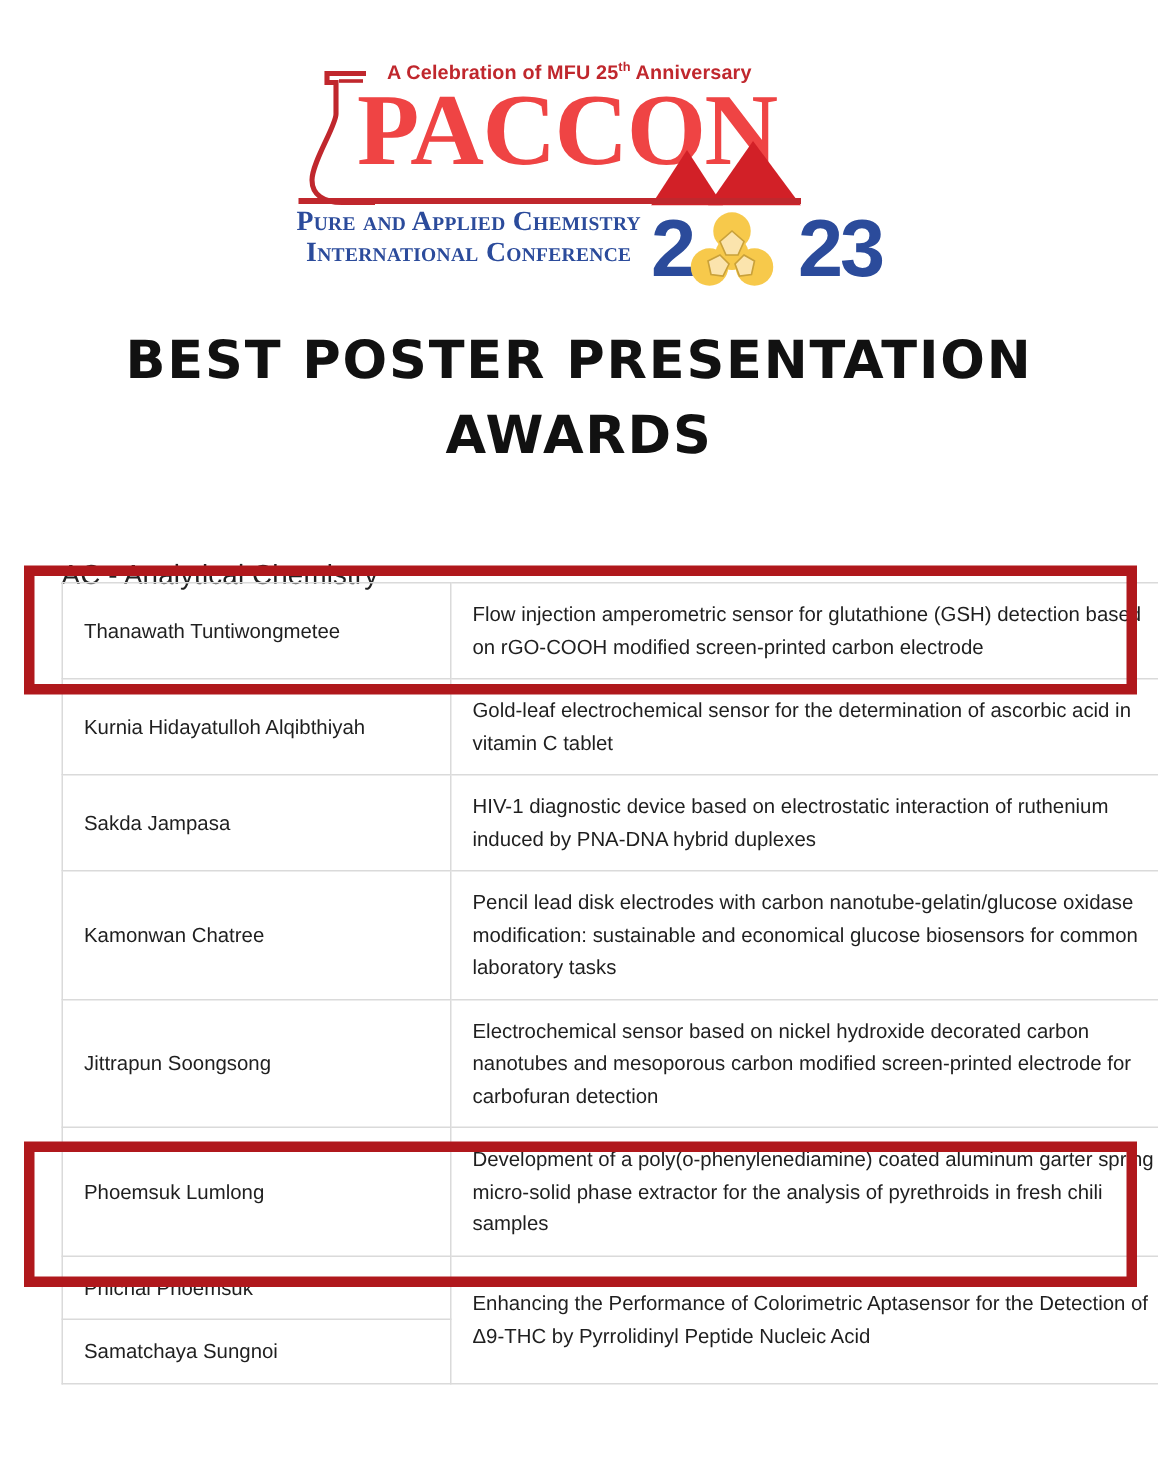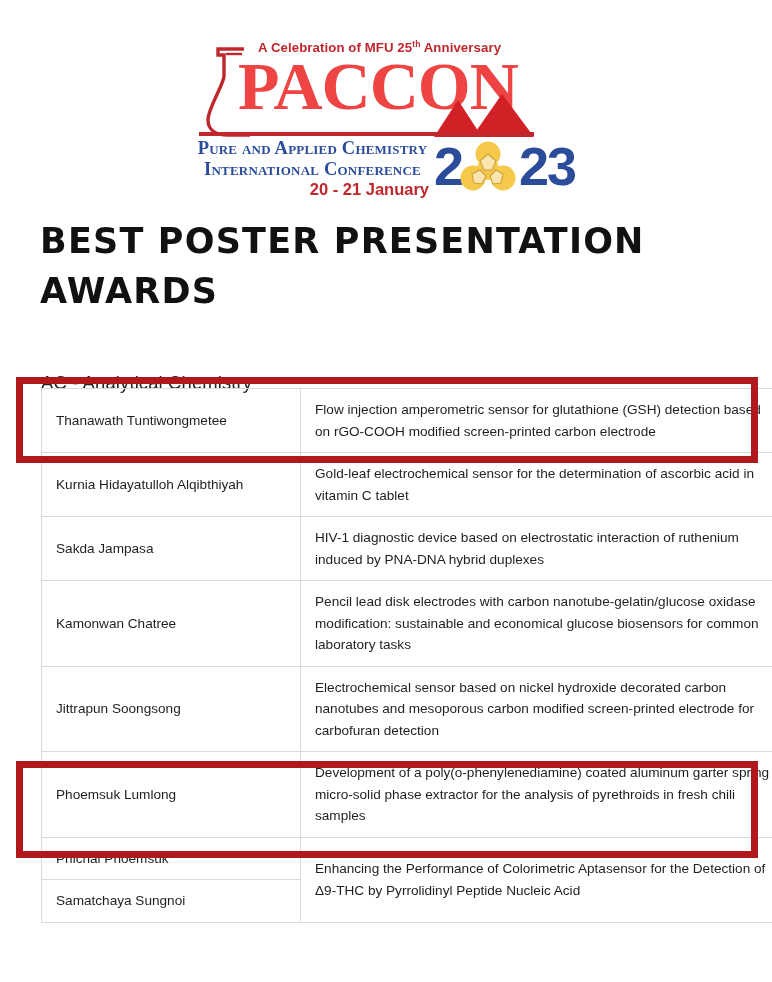--- a/index.html
+++ b/index.html
@@ -117,21 +117,21 @@
     position: absolute;
     left: 26px; top: 2px;
     width: 56px; height: 56px;
   }
 
   
   #award-title {
     position: absolute;
     left: 40px; top: 216px;
     width: 692px;
-    text-align: left;
+    text-align: center;
     font-family: "DejaVu Sans", sans-serif;
     font-size: 35px;
     font-weight: bold;
     letter-spacing: 1.2px;
     line-height: 50px;
     color: #111111;
   }
   #section-heading {
     position: absolute;
     left: 41px; top: 341px;
@@ -204,36 +204,35 @@
       <polygon points="76,45 106,2 138,45" fill="#D22027"></polygon>
     </svg>
 
     <div id="red-rule"></div>
 
     <div id="subtitle-lines">
       <div class="sline">Pure and Applied Chemistry</div>
       <div class="sline">International Conference</div>
     </div>
 
-    <div id="logo-dates">20 - 21 January</div>
 
     <div id="year-2023">
       <div class="digits" style="left:0px;">2</div>
       <svg id="molecule-svg" viewBox="0 0 56 56">
         <circle cx="28" cy="14" r="12.5" fill="#F7C94B"></circle>
         <circle cx="13" cy="38" r="12.5" fill="#F7C94B"></circle>
         <circle cx="43" cy="38" r="12.5" fill="#F7C94B"></circle>
         <circle cx="28" cy="29" r="11" fill="#F7C94B"></circle>
         <g fill="#FBE4AD" stroke="#C9A13A" stroke-width="1.1">
           <path d="M28 14 L36 21 L32 30 L24 30 L20 21 Z"></path>
           <path d="M20 30 L26 36 L22 44 L14 43 L12 34 Z"></path>
           <path d="M36 30 L43 34 L41 43 L33 44 L30 36 Z"></path>
         </g>
       </svg>
-      <div class="digits" style="left:85px;text-align:center;">23</div>
+      <div class="digits" style="left:98px;text-align:center;">23</div>
     </div>
 
   </div>
 </div>
 
 <div id="award-title">BEST POSTER PRESENTATION AWARDS</div>
 <div id="section-heading">AC - Analytical Chemistry</div>
 
 <table id="awards-table">
   <tbody>

